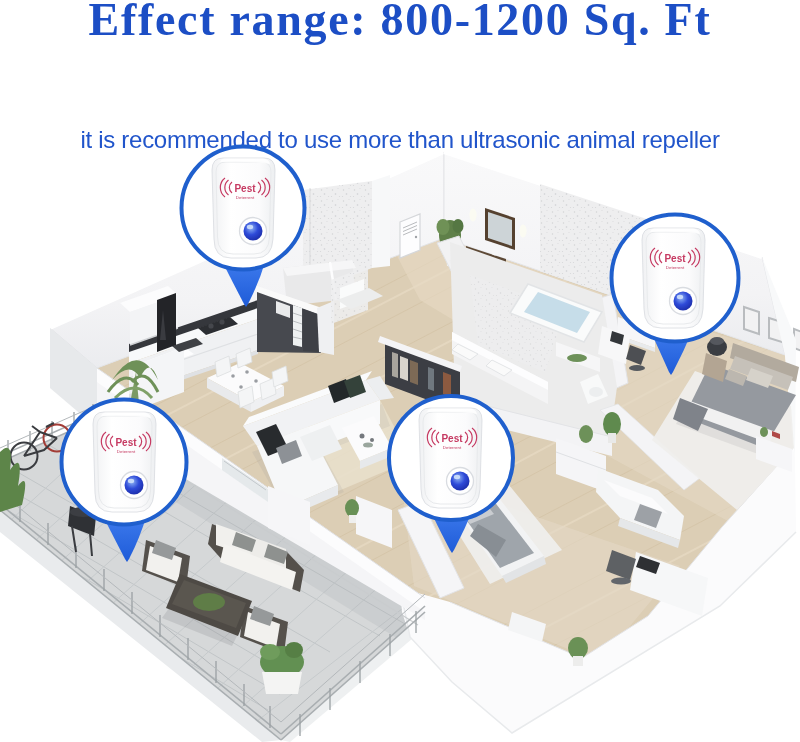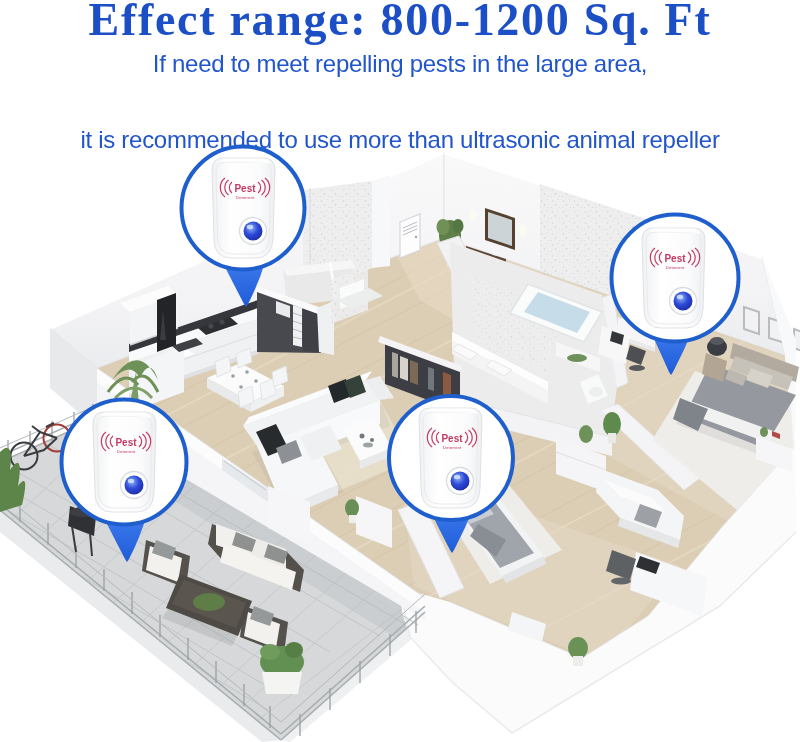--- a/index.html
+++ b/index.html
@@ -9,21 +9,20 @@
   .sub{position:absolute;left:0;width:800px;text-align:center;
     font-family:"Liberation Sans",sans-serif;font-size:24px;color:#2155cb;letter-spacing:-0.28px;}
   svg{position:absolute;left:0;top:0;}
 </style>
 </head>
 <body>
 <div class="stage">
 
   <div class="title">Effect range: 800-1200 Sq. Ft</div>
 
-  <div class="sub" style="top:50px;">If need to meet repelling pests in the large area,</div>
 
   <div class="sub" style="top:78px;margin-top:48px;">it is recommended to use more than ultrasonic animal repeller</div>
   <svg width="800" height="742" viewBox="0 0 800 742">
   <defs>
     <linearGradient id="wallLit" x1="0" y1="0" x2="0" y2="1">
       <stop offset="0" stop-color="#f9f9fa"></stop>
           <stop offset="0.7" stop-color="#f3f3f5"></stop>
           <stop offset="1" stop-color="#ebecef"></stop>
     </linearGradient>
     <linearGradient id="ptr" x1="0" y1="0" x2="0" y2="1">

